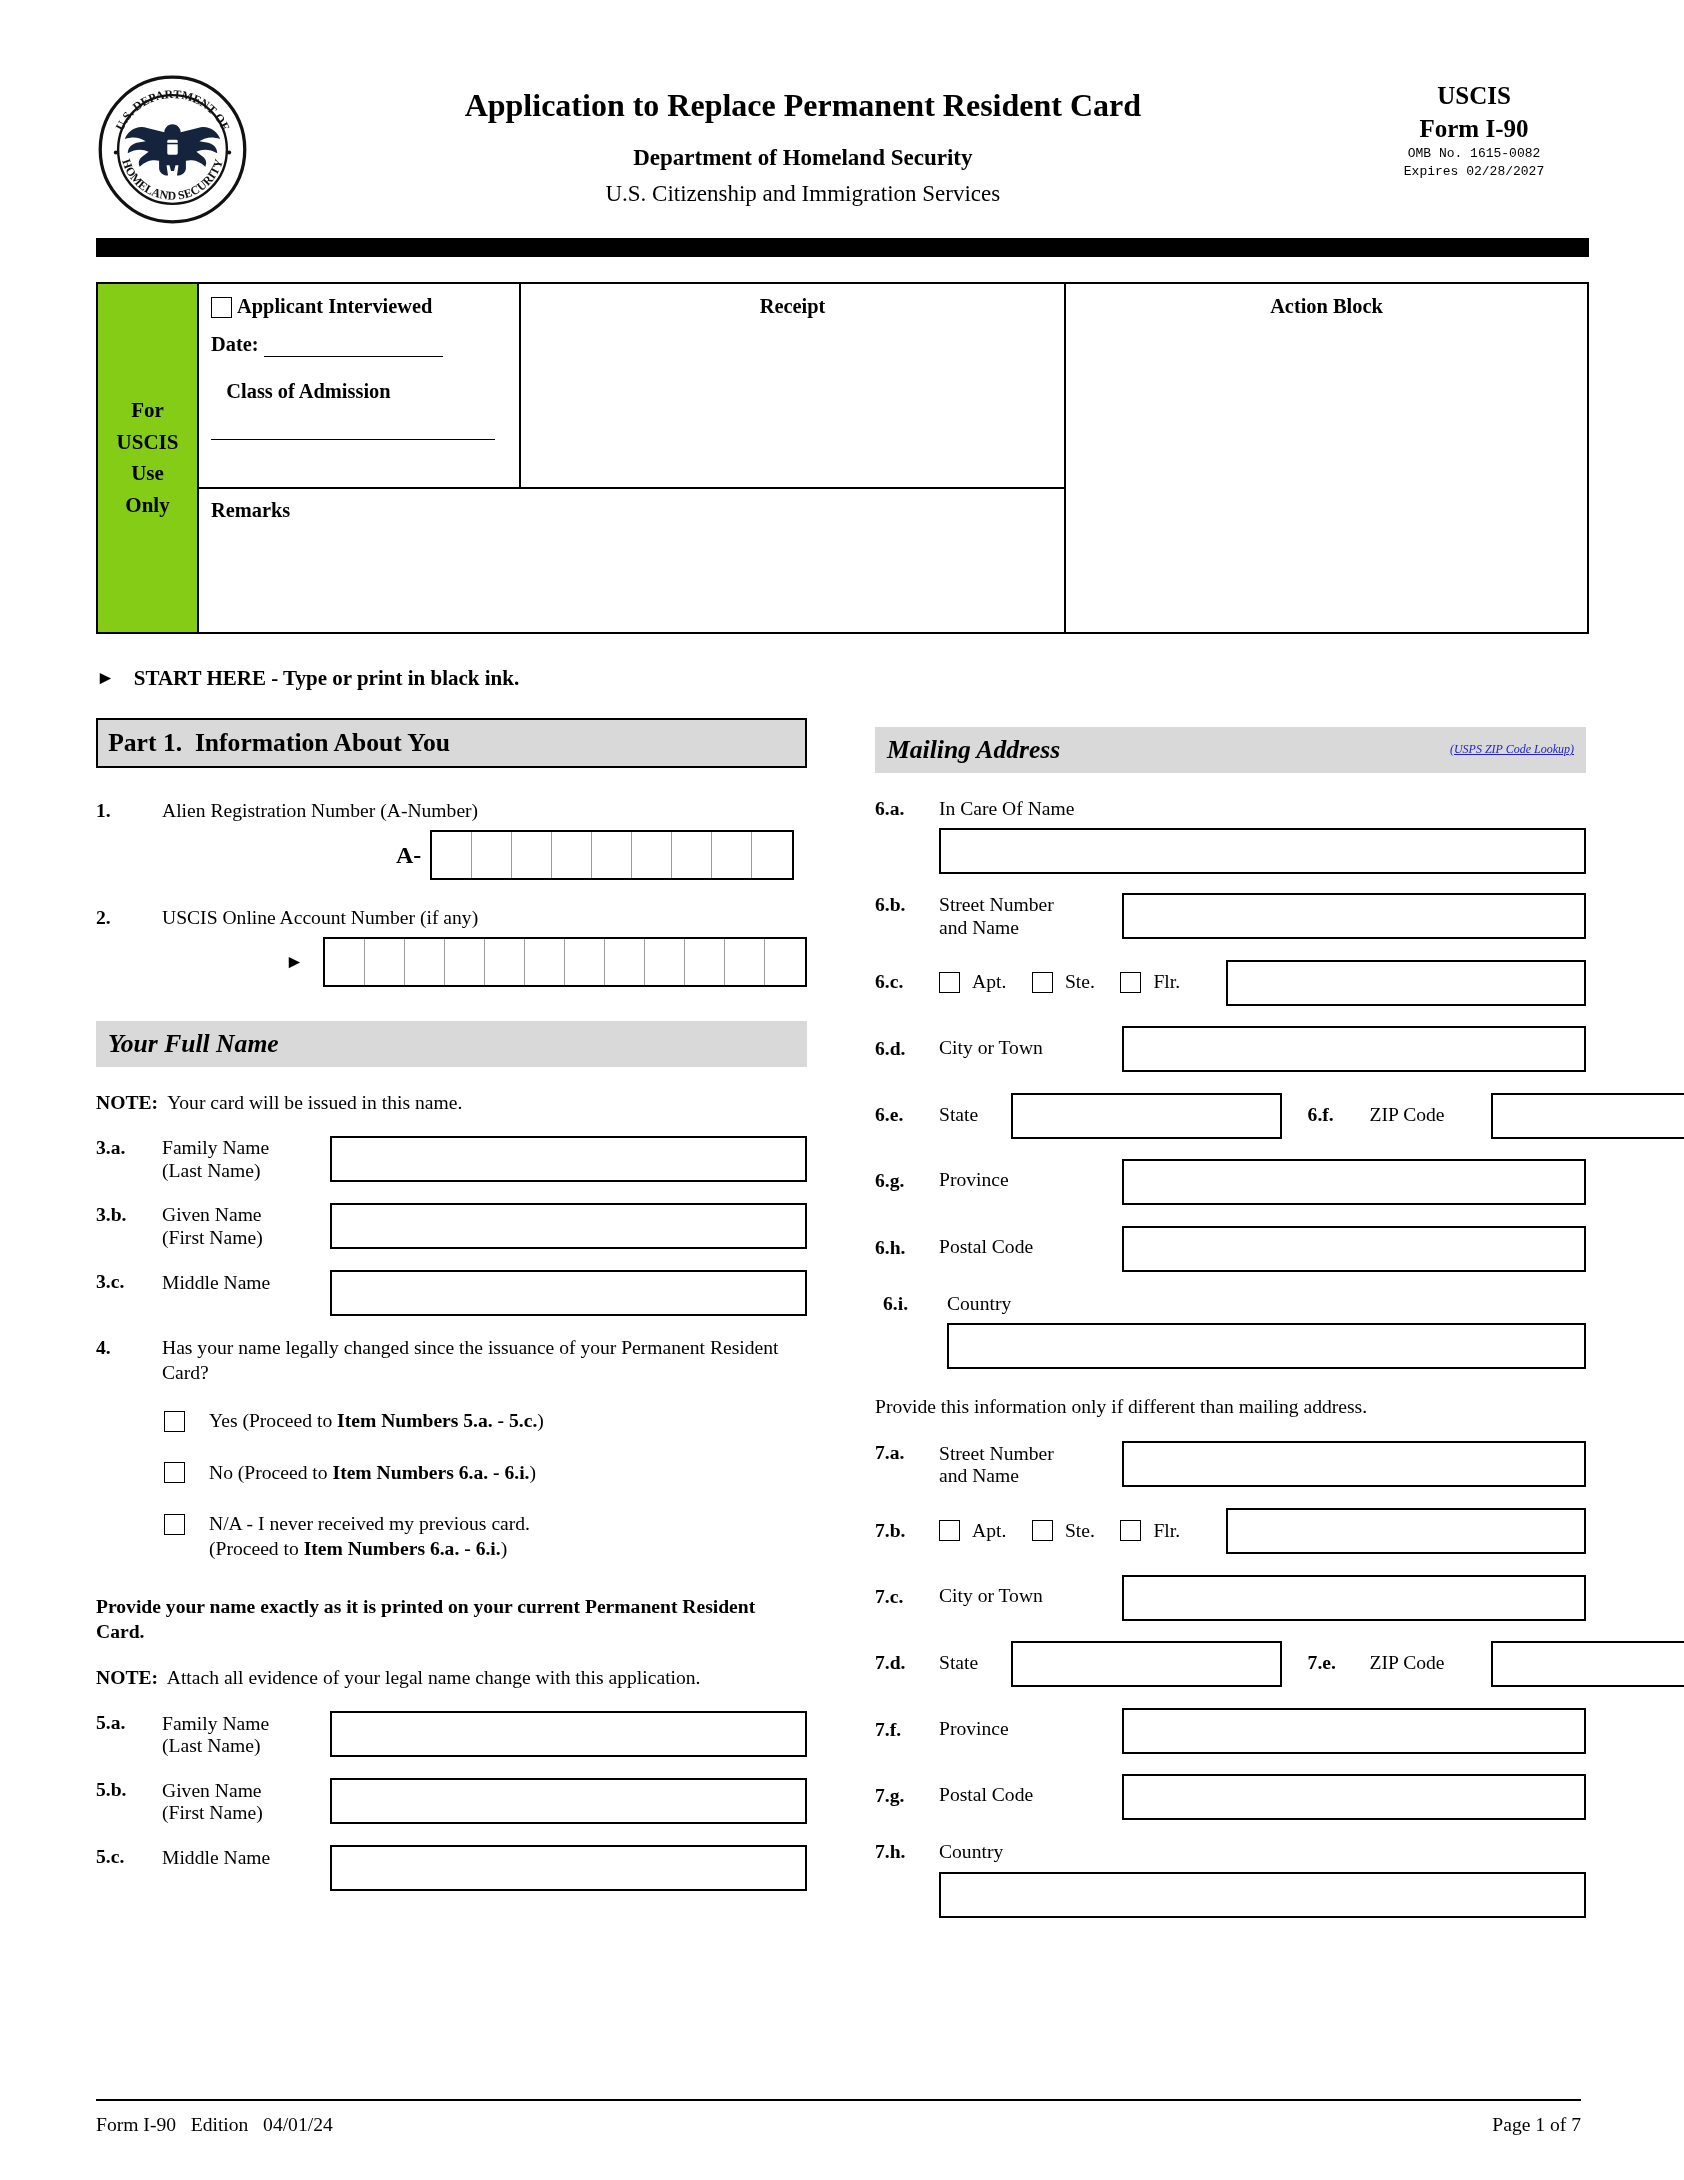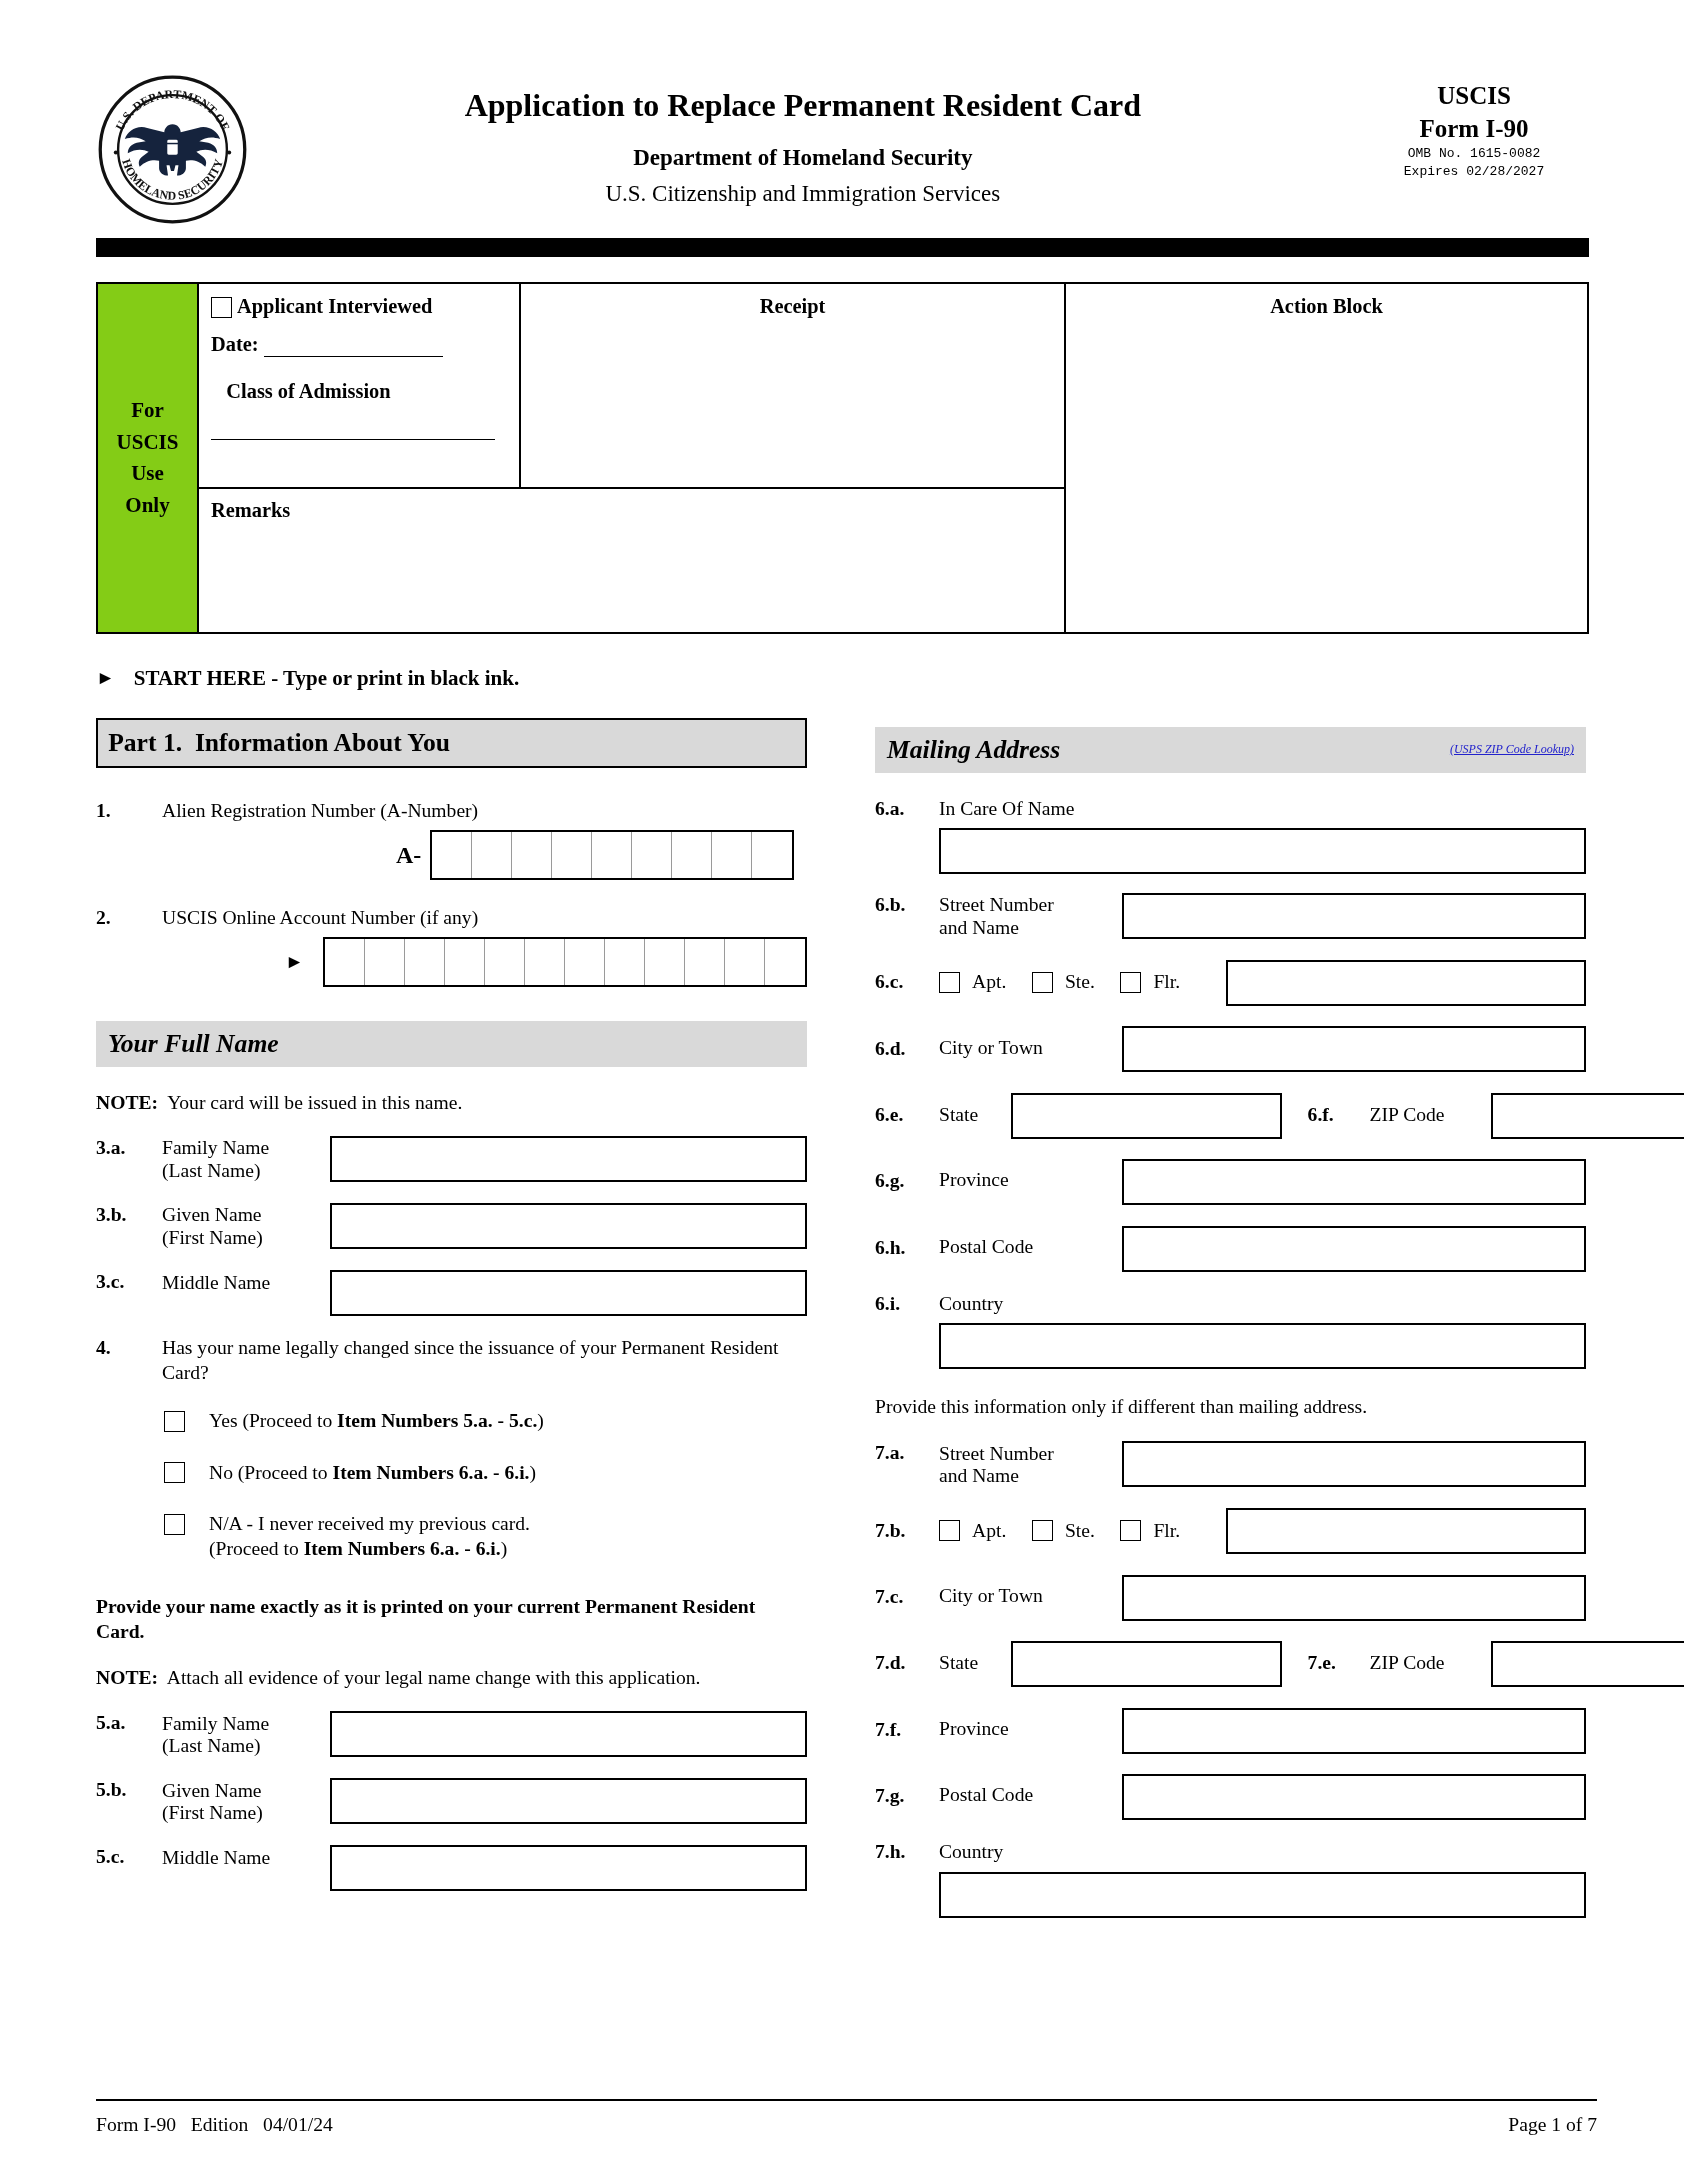--- a/index.html
+++ b/index.html
@@ -106,21 +106,21 @@
   .unit-item{display:flex;align-items:center;margin-right:25.6px;padding-top:10.2px;}
   .unit-item .checkbox{margin-right:12px;}
   .state-label{flex:0 0 72px;padding-top:10.2px;}
   .state-input{flex:0 0 85px;}
   .zip-num{flex:0 0 62px;font-weight:bold;padding-top:10.2px;margin-left:25.6px;}
   .zip-label{flex:0 0 121px;padding-top:10.2px;}
   .intro-p{margin:0 0 22px 0;}
 
   
   .footer{
-    position:absolute;left:96px;right:88px;bottom:44px;
+    position:absolute;left:96px;right:104px;bottom:44px;
     border-top:2.1px solid #000;padding-top:12px;
     display:flex;justify-content:space-between;font-size:19.6px;
   }
 </style>
 </head>
 <body>
 
 <div class="page">
   <div class="margins">
 
@@ -362,21 +362,21 @@
           <span class="fr-label">Province</span>
           <input class="field-box" type="text" style="">
         </div>
 
         <div class="fr">
           <span class="fr-num">6.h.</span>
           <span class="fr-label">Postal Code</span>
           <input class="field-box" type="text" style="">
         </div>
 
-        <div style="margin-bottom:25.6px;">
+        <div style="margin-bottom:25.6px;margin-left:8px;">
           <div class="stack-label">
             <span class="item-num" style="flex:0 0 64px;">6.i.</span>
             <span>Country</span>
           </div>
           <div class="stack-input">
               <input class="field-box" type="text" style="">
             </div>
         </div>
 
         <p class="intro-p">Provide this information only if different than mailing address.</p>

